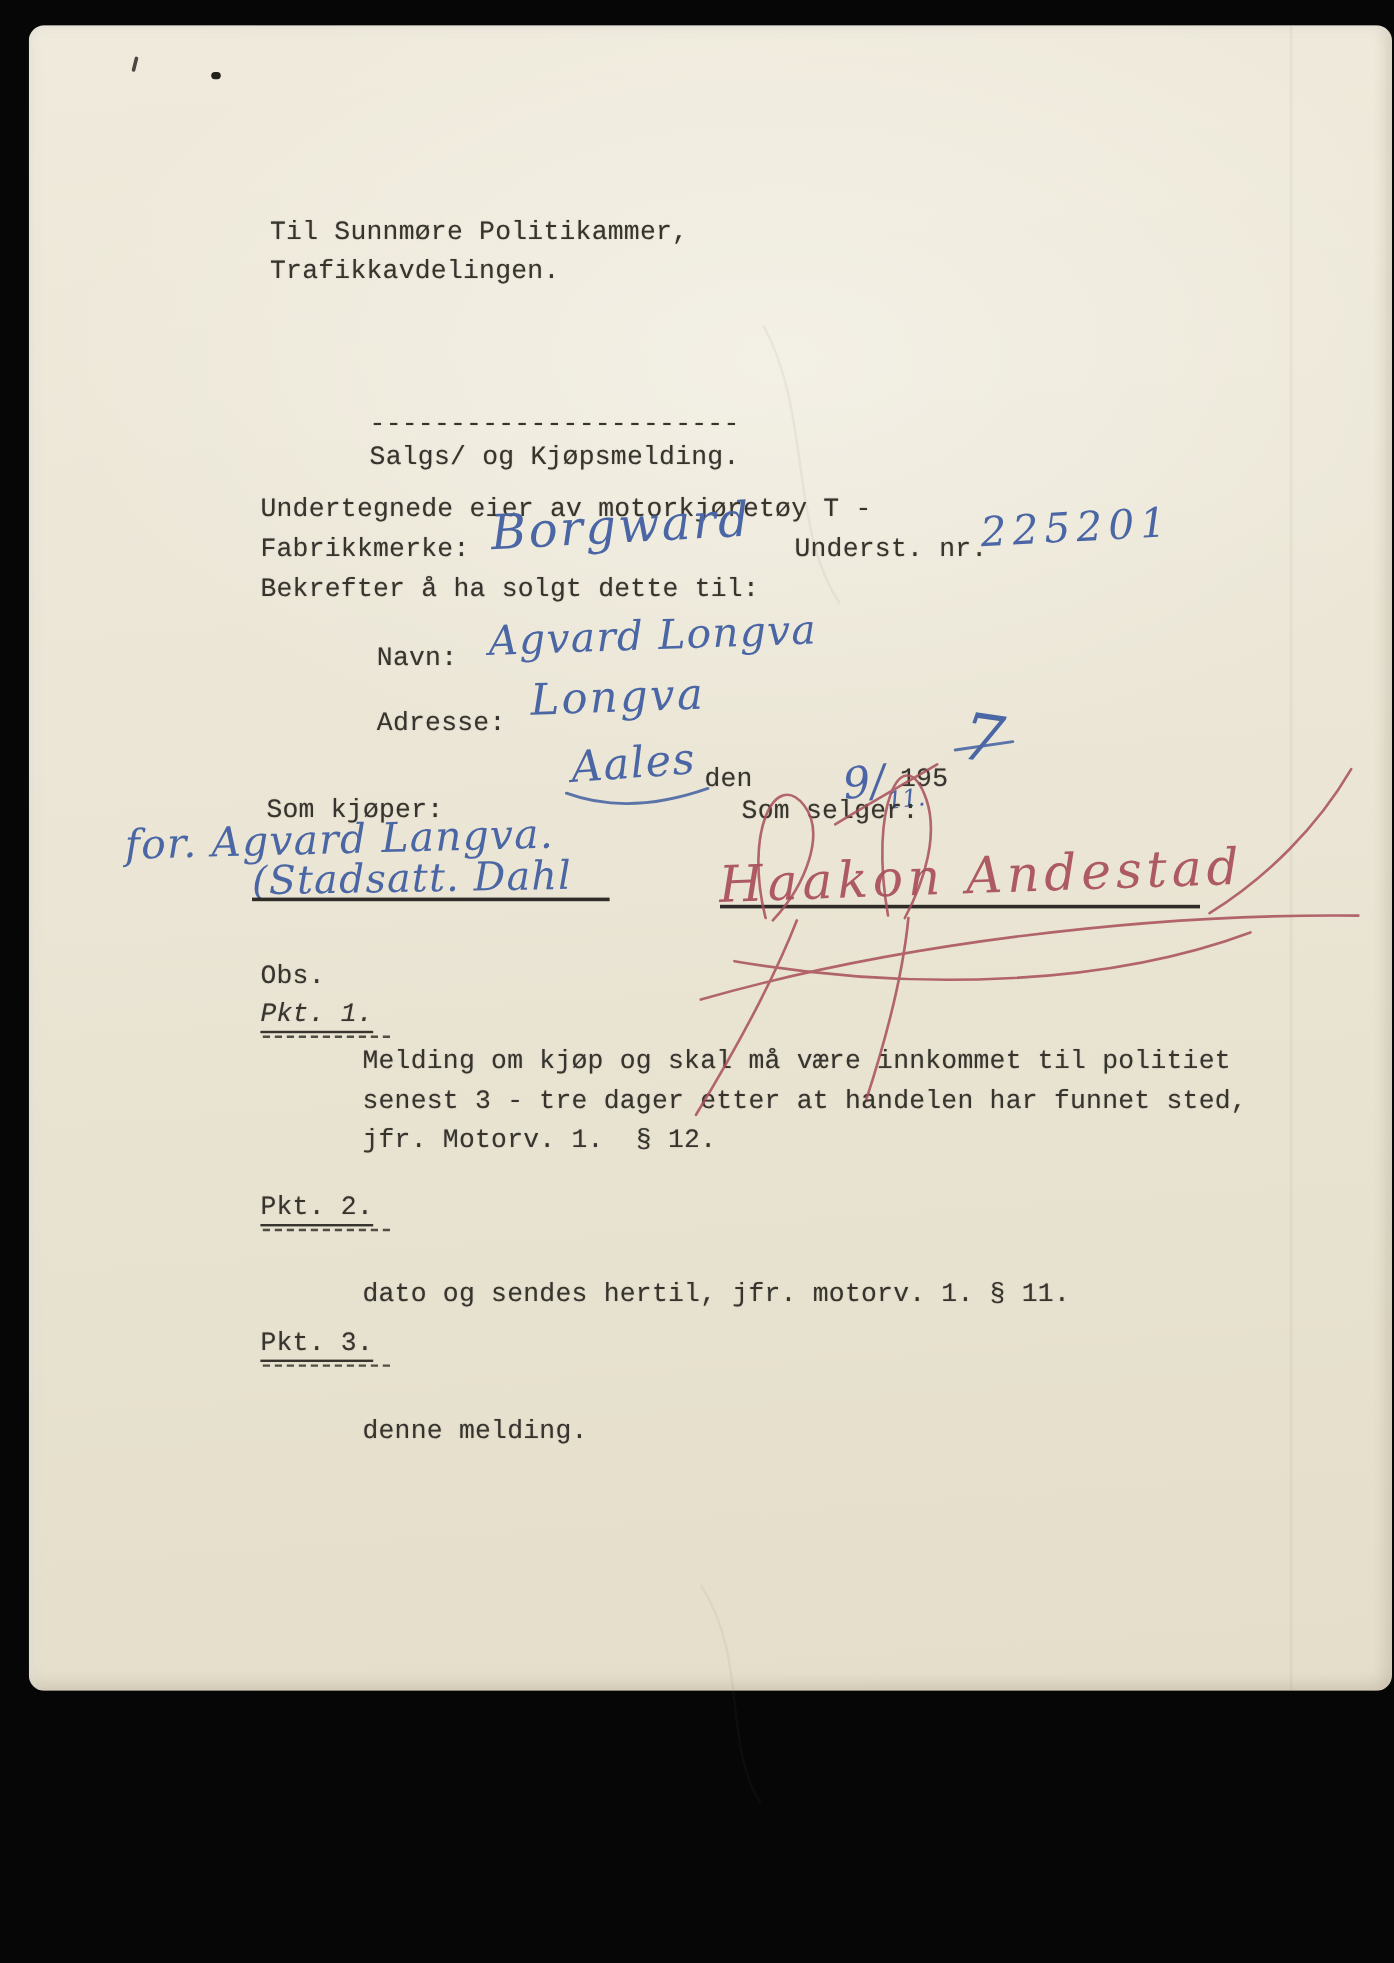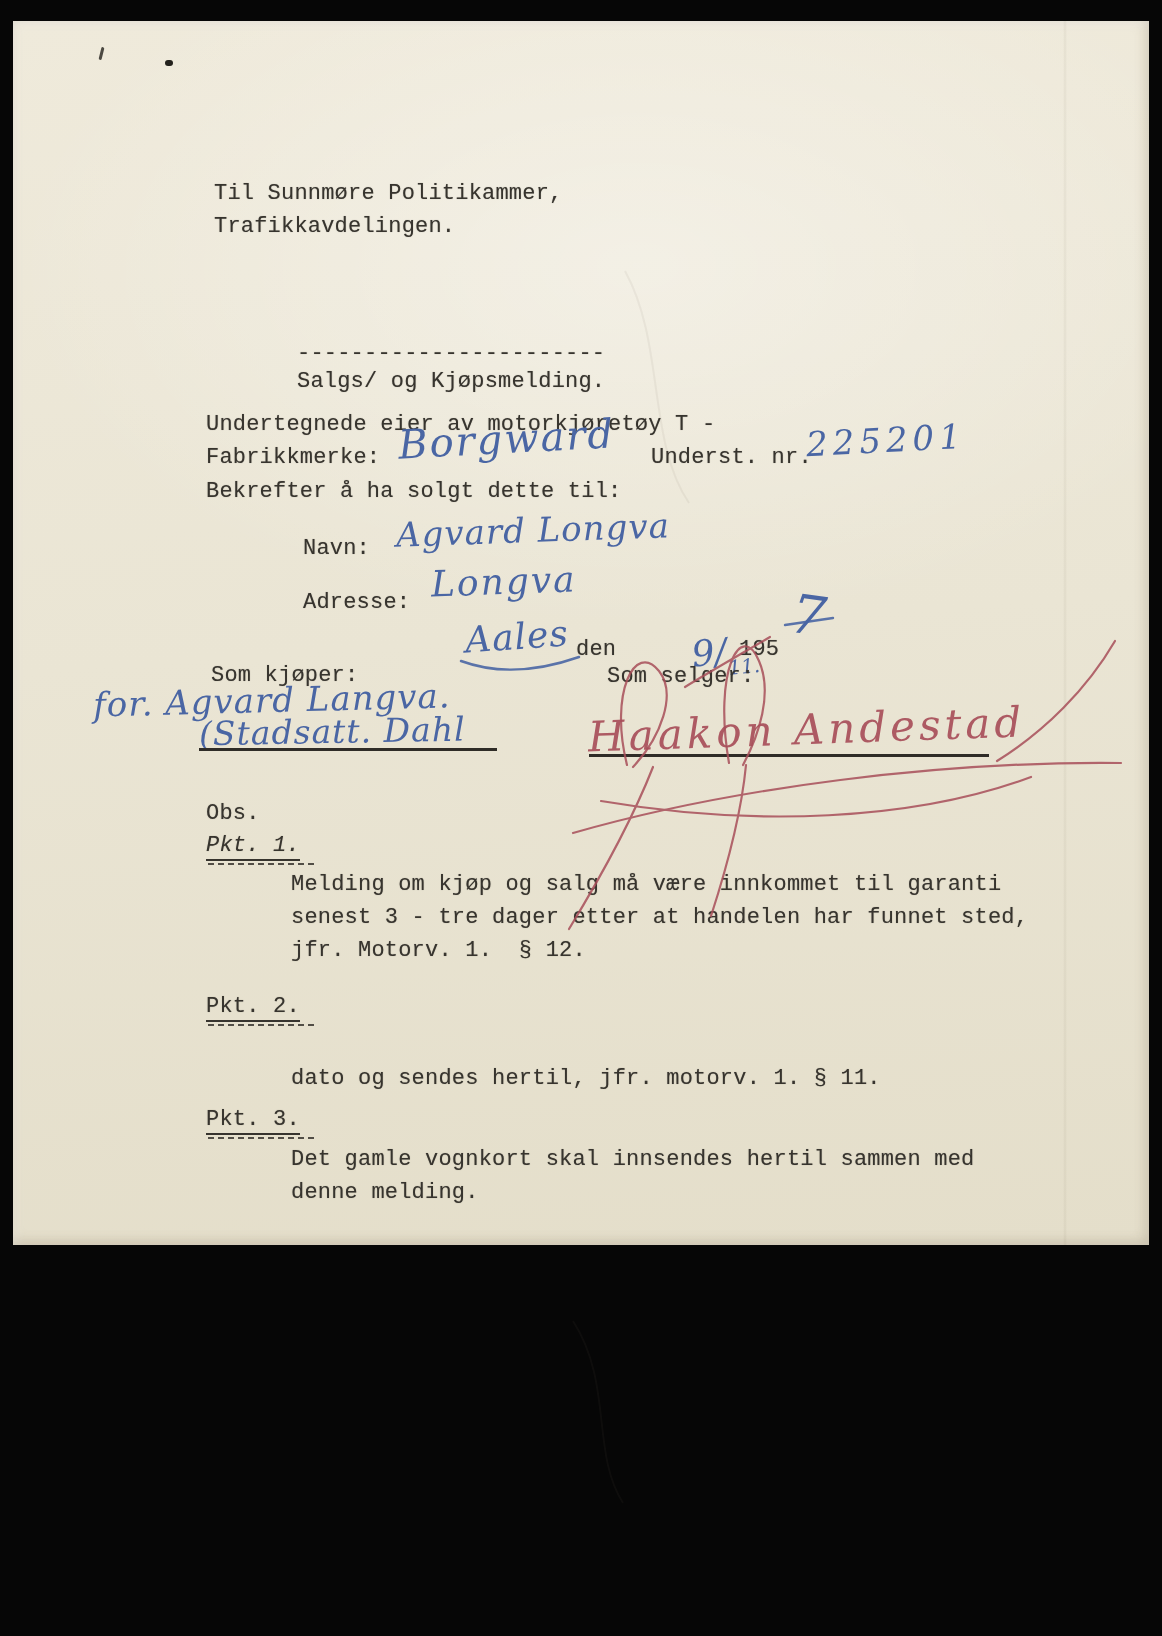--- a/index.html
+++ b/index.html
@@ -1,23 +1,23 @@
 <!DOCTYPE html>
 <html><head>
 <meta charset="utf-8">
 <style>
   html,body{margin:0;padding:0;background:#060606;}
   .scan{position:relative;width:1162px;height:1636px;background:#060606;overflow:hidden;
         font-family:"Liberation Mono","DejaVu Sans Mono",monospace;}
-  .paper{position:absolute;left:13px;top:21px;width:1136px;height:1224px;
+  .paper{position:absolute;left:24px;top:21px;width:1136px;height:1388px;
     background:
       radial-gradient(ellipse 900px 520px at 55% 20%, rgba(255,255,255,0.35), rgba(255,255,255,0) 70%),
       linear-gradient(176deg,#EFEADB 0%,#EAE5D4 50%,#E4DEca 100%);
     box-shadow: inset -5px 0 12px rgba(95,85,60,0.12), inset 0 -5px 12px rgba(95,85,60,0.12),
-                inset 3px 3px 10px rgba(255,255,255,0.45);}
+                inset 3px 3px 10px rgba(255,255,255,0.45); border-radius: 13px;}
   .tw{position:absolute;font-size:22px;color:#37342E;white-space:pre;letter-spacing:0.2px;
       text-shadow:0 0 1px rgba(55,52,46,0.4);}
   .hw{position:absolute;font-family:"DejaVu Serif",serif;font-style:italic;white-space:pre;line-height:1;}
   .blue{color:#4A66A4;}
   .red{color:#A84F5A;}
   .pkt-h{border-bottom:2px solid #37342E;padding-bottom:1px;}
   .pkt-h::after{content:"";position:absolute;left:2px;right:-14px;bottom:-6px;
                 border-bottom:2px dashed rgba(55,52,46,0.85);}
   .sigline{position:absolute;height:3px;background:#2F2C27;}
   .speck{position:absolute;background:#23211C;}
@@ -72,29 +72,28 @@
     <div class="hw blue" style="left:80px;top:662px;font-size:34px;transform:rotate(-1.5deg);letter-spacing:1px;">for. Agvard Langva.</div>
     <div class="hw blue" style="left:186px;top:694px;font-size:33px;transform:rotate(-1deg);letter-spacing:1px;">(Stadsatt. Dahl</div>
     <div class="sigline" style="left:186px;top:727px;width:298px;"></div>
 
     <div class="hw red" style="left:575px;top:688px;font-size:42px;transform:rotate(-2deg);letter-spacing:4px;opacity:.92;">Haakon Andestad</div>
     <div class="sigline" style="left:576px;top:733px;width:400px;"></div>
 
     <div class="tw" style="left:193px;top:780px;">Obs.</div>
 
     <div class="tw pkt-h" style="left:193px;top:812px;font-style:italic;">Pkt. 1.</div>
-    <div class="tw" style="left:278px;top:851px;">Melding om kjøp og salg må være innkommet til garanti</div>
+    <div class="tw" style="left:278px;top:851px;">Melding om kjøp og skal må være innkommet til politiet</div>
     <div class="tw" style="left:278px;top:884px;">senest 3 - tre dager etter at handelen har funnet sted,</div>
     <div class="tw" style="left:278px;top:917px;">jfr. Motorv. 1.  § 12.</div>
 
     <div class="tw pkt-h" style="left:193px;top:973px;">Pkt. 2.</div>
     <div class="tw" style="left:278px;top:1045px;">dato og sendes hertil, jfr. motorv. 1. § 11.</div>
 
     <div class="tw pkt-h" style="left:193px;top:1086px;">Pkt. 3.</div>
-    <div class="tw" style="left:278px;top:1126px;">Det gamle vognkort skal innsendes hertil sammen med</div>
     <div class="tw" style="left:278px;top:1159px;font-family:Liberation Mono, monospace;">denne melding.</div>
 
     <svg class="overlay" width="1136" height="1589" viewBox="0 0 1136 1589">
 
       <g stroke="#A84F5A" stroke-width="2.2" fill="none" opacity="0.85" stroke-linecap="round">
         <path d="M672,666 C700,649 728,633 757,616"></path>
         <path d="M614,744 C596,672 622,620 646,650 C664,673 648,716 620,746"></path>
         <path d="M716,742 C700,650 728,598 746,640 C760,672 746,714 730,744"></path>
         <path d="M733,744 C728,796 712,852 698,895"></path>
         <path d="M1102,620 C1074,668 1032,710 984,740"></path>

